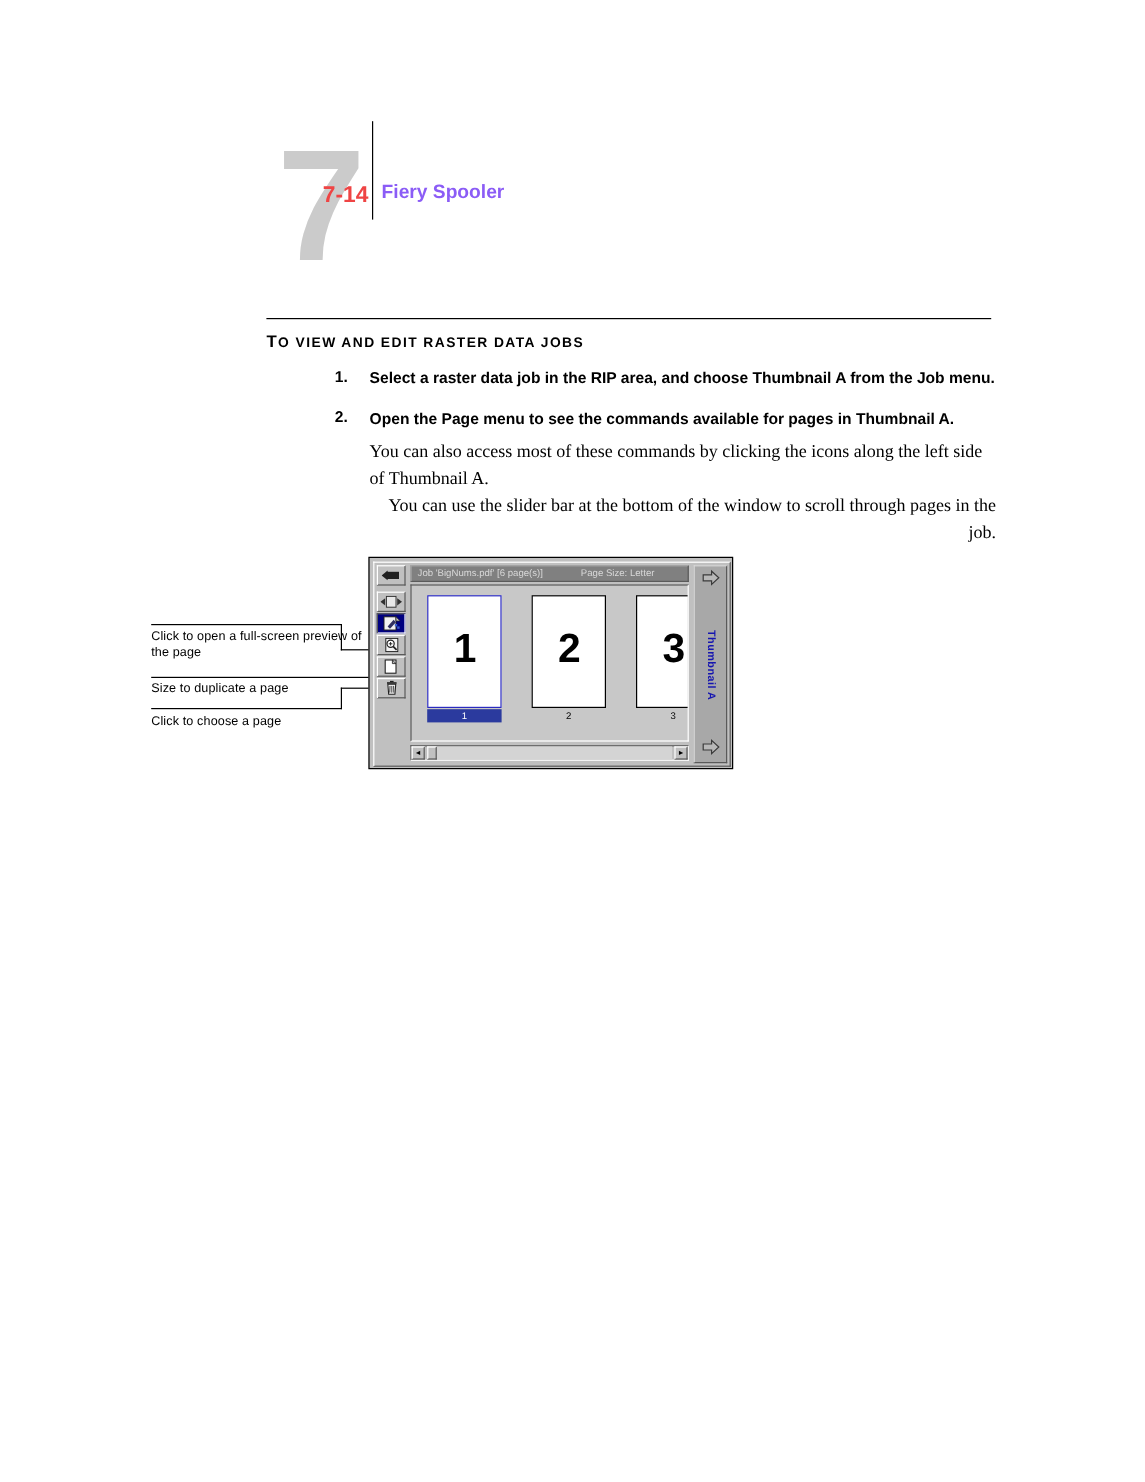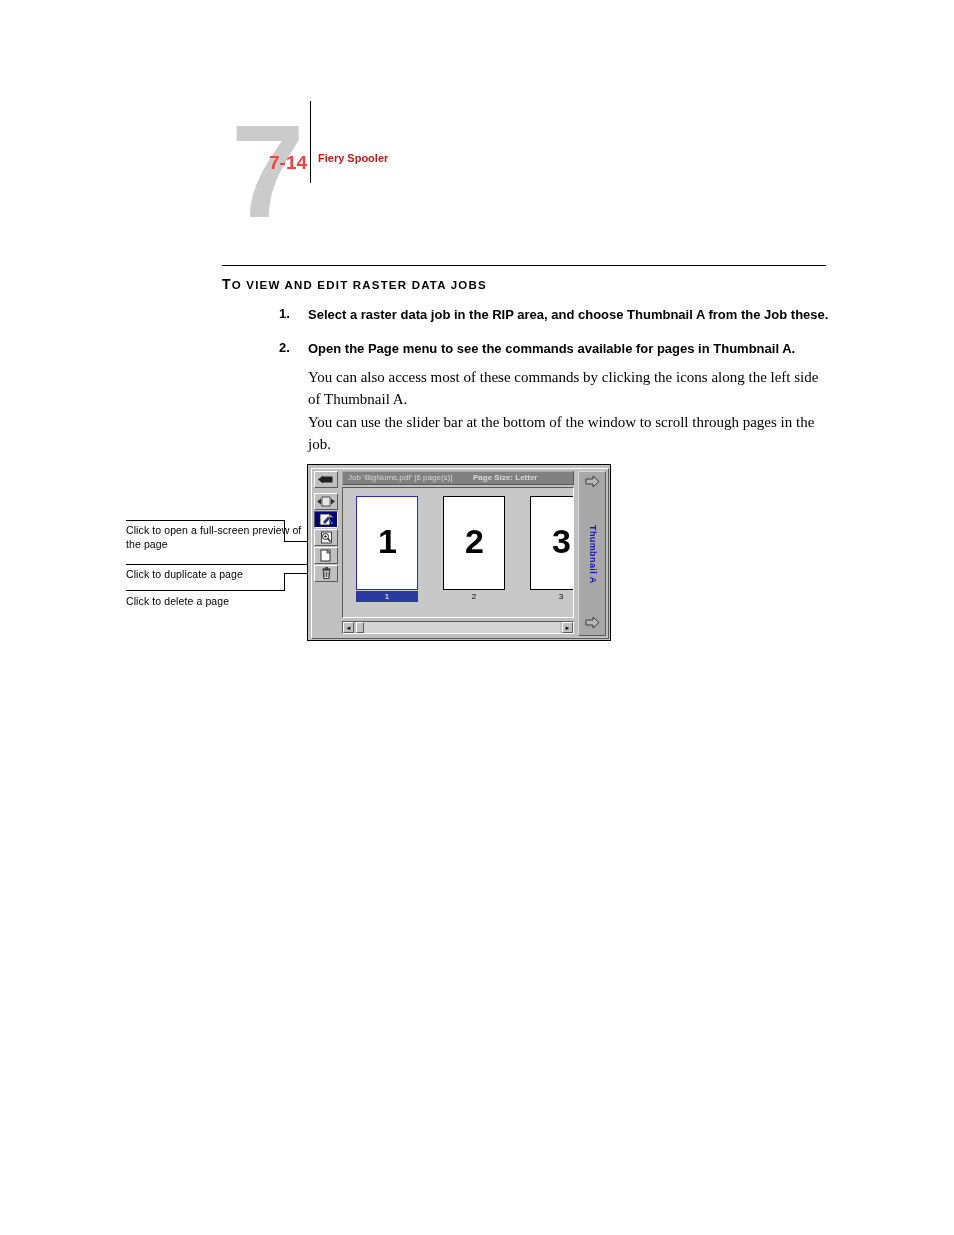--- a/index.html
+++ b/index.html
@@ -47,23 +47,23 @@
     top: 152px;
     font-size: 19px;
     font-weight: bold;
     color: #ef4444;
     letter-spacing: 0px;
   }
   .running-head {
     position: absolute;
     left: 318px;
     top: 152px;
-    font-size: 11px;
-    font-weight: bold;
-    color: #b91c1c;
+    font-size: 16px;
+    font-weight: bold;
+    color: #8b5cf6;
   }
 
   
   .section-rule {
     position: absolute;
     left: 222px;
     top: 265px;
     width: 604px;
     height: 1.4px;
     background: #000000;
@@ -110,21 +110,21 @@
   .body-para {
     position: absolute;
     left: 308px;
     width: 522px;
     font-family: Liberation Serif, serif;
     font-size: 15px;
     color: #000000;
     line-height: 1.47;
   }
   #para-1 { top: 366px; }
-  #para-2 { top: 411px; }
+  #para-2 { top: 411px; text-align: right; }
 
   
   .callout {
     position: absolute;
     font-size: 10.5px;
     font-weight: normal;
     color: #000000;
     line-height: 1.3;
     letter-spacing: 0.1px;
   }
@@ -215,21 +215,21 @@
     color: #d8d8d8;
     font-size: 8px;
     line-height: 12px;
     white-space: nowrap;
     overflow: hidden;
   }
   .titlebar .job-label {
     position: absolute; left: 5px; top: 0;
   }
   .titlebar .size-label {
-    position: absolute; left: 130px; top: 0; font-weight: bold;
+    position: absolute; left: 141px; top: 0;
   }
 
   
   .thumb-area {
     position: absolute;
     left: 30px; top: 18px;
     width: 232px; height: 131px;
     background: #c8c8c8;
     border-top: 1px solid #5a5a5a;
     border-left: 1px solid #5a5a5a;
@@ -380,43 +380,43 @@
   <div class="running-head">Fiery Spooler</div>
 </div>
 
 <div class="section-rule"></div>
 <div class="section-heading">
   <span class="cap">T</span><span>O VIEW AND EDIT RASTER DATA JOBS</span>
 </div>
 
 <div class="step" id="step-1">
   <div class="step-num">1.</div>
-  <div class="step-text">Select a raster data job in the RIP area, and choose Thumbnail A from the Job these.</div>
+  <div class="step-text">Select a raster data job in the RIP area, and choose Thumbnail A from the Job menu.</div>
 </div>
 
 <div class="step" id="step-2">
   <div class="step-num">2.</div>
   <div class="step-text">Open the Page menu to see the commands available for pages in Thumbnail A.</div>
 </div>
 
 <div class="body-para" id="para-1">You can also access most of these commands by clicking the icons along the left side of Thumbnail A.</div>
 <div class="body-para" id="para-2">You can use the slider bar at the bottom of the window to scroll through pages in the job.</div>
 
 <div class="leader" id="leader-1-h"></div>
 <div class="leader" id="leader-1-v"></div>
 <div class="leader" id="leader-1-h2"></div>
 <div class="callout" id="callout-1">Click to open a full-screen preview of the page</div>
 
 <div class="leader" id="leader-2-h"></div>
-<div class="callout" id="callout-2">Click to duplicate a page</div>
+<div class="callout" id="callout-2">Size to duplicate a page</div>
 
 <div class="leader" id="leader-3-h"></div>
 <div class="leader" id="leader-3-v"></div>
 <div class="leader" id="leader-3-h2"></div>
-<div class="callout" id="callout-3">Click to delete a page</div>
+<div class="callout" id="callout-3">Click to choose a page</div>
 
 <div id="spooler-window">
   <div class="win-inner">
 
     <div class="toolbar">
 
       <div class="tool-btn">
         <svg width="16" height="9" viewBox="0 0 16 9">
           <polygon points="0,4.5 5,0.5 5,8.5" fill="#202020"></polygon>
           <rect x="4.5" y="1.5" width="10" height="6" fill="#202020"></rect>

